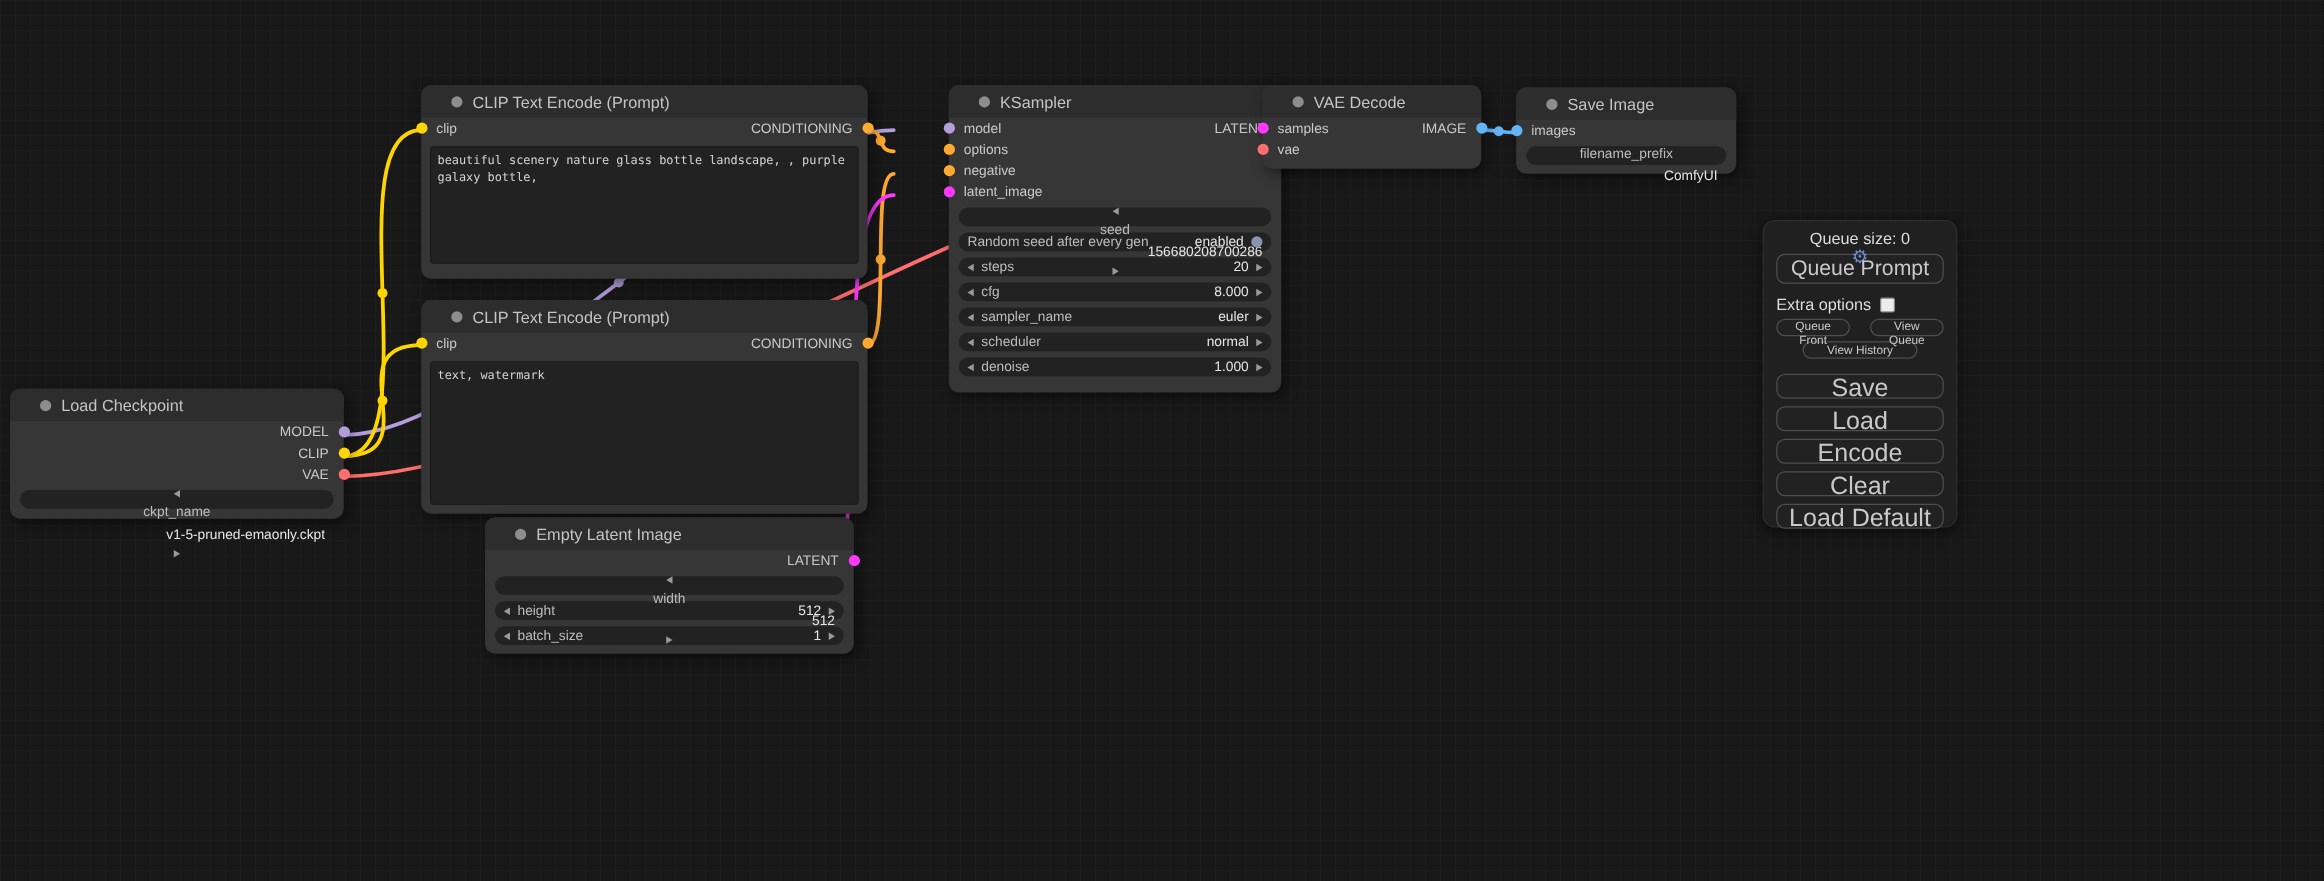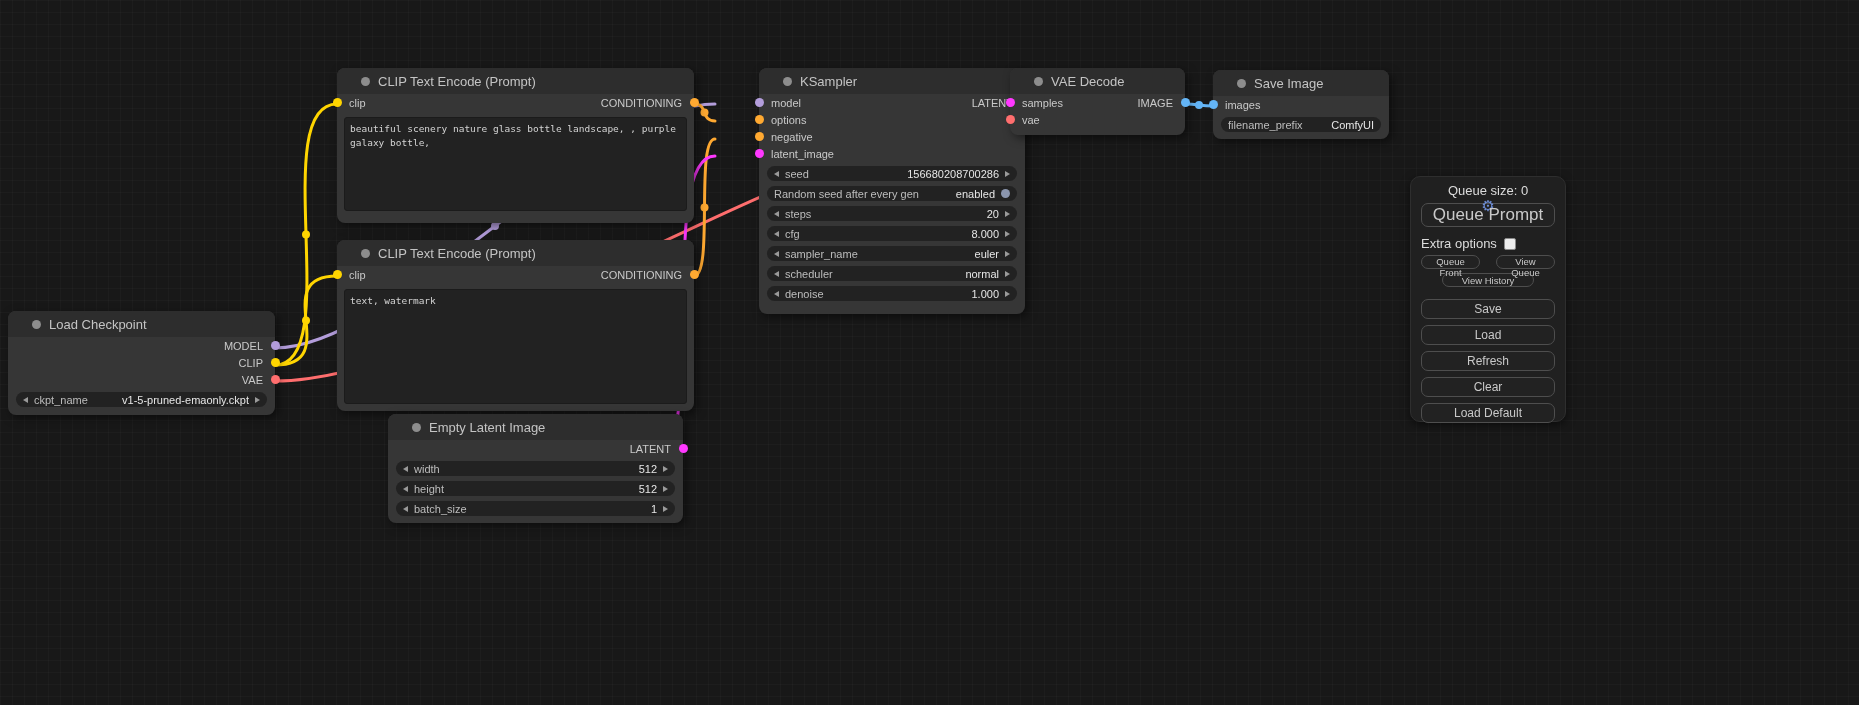--- a/index.html
+++ b/index.html
@@ -46,21 +46,21 @@
   .port.out { right:-4.5px; }
   .p-model { background:var(--c-model); }
   .p-clip { background:var(--c-clip); }
   .p-vae { background:var(--c-vae); }
   .p-cond { background:var(--c-conditioning); }
   .p-latent { background:var(--c-latent); }
   .p-image { background:var(--c-image); }
 
   .widget { height:15px; margin:0 8px 5px; padding:0 7px; display:flex; align-items:center;
             gap:6px; background:#222222; border-radius:8px; font-size:11px; }
-  .widget.first { margin-top:4px; }
+  .widget.first { margin-top:4px;flex-direction:column; }
   .wlabel { color:#bdbdbd; white-space:nowrap; }
   .wvalue { margin-left:auto; color:#e6e6e6; white-space:nowrap; }
   .tri-l { width:0; height:0; border-top:3.5px solid transparent; border-bottom:3.5px solid transparent;
            border-right:5px solid #9a9a9a; flex:0 0 auto; }
   .tri-r { width:0; height:0; border-top:3.5px solid transparent; border-bottom:3.5px solid transparent;
            border-left:5px solid #9a9a9a; flex:0 0 auto; }
   .knob { width:9px; height:9px; border-radius:50%; background:var(--c-toggle); flex:0 0 auto; }
 
   .prompt-box { margin:6px 7px 0; background:#222222; border:1px solid #1b1b1b; border-radius:3px;
                 padding:4px 5px; font-family:"DejaVu Sans Mono", monospace; font-size:9.5px;
@@ -82,21 +82,21 @@
   .menu button { display:block; width:100%; background:#222222; border:1px solid #4e4e4e;
                  border-radius:7px; color:#c9c9c9; font-family:"Liberation Sans", sans-serif;
                  cursor:pointer; }
   .btn-queue-prompt { height:24px; font-size:17px; margin-top:4px; }
   .extra-row { margin-top:9px; display:flex; align-items:center; gap:7px; }
   .extra-label { font-size:13px; color:#dcdcdc; }
   .checkbox { width:12px; height:12px; background:#ececec; border:1px solid #8a8a8a; border-radius:2px; }
   .small-row { margin-top:4px; display:flex; gap:16px; }
   .menu .btn-small { height:14px; font-size:9.5px; line-height:11px; border-radius:9px; padding:0 4px; flex:1; width:auto; }
   .menu .btn-history { display:block; width:92px; margin:4px auto 0; }
-  .menu .btn-big { height:20px; font-size:12px; margin-top:6px; }
+  .menu .btn-big { height:20px; font-size:20px; margin-top:6px; }
   .menu .btn-save { margin-top:12px; }
 </style>
 </head>
 <body>
 
 <div id="app">
 
   <svg class="wires" width="1859" height="705" viewBox="0 0 1859 705">
     <path class="wire w-model" d="M 275 348 C 395 348, 595 104, 715 104"></path>
     <path class="wire w-clip" d="M 275 365 C 345 365, 267 104, 337 104"></path>
@@ -343,18 +343,18 @@
       <span class="extra-label">Extra options</span>
       <span class="checkbox"></span>
     </div>
     <div class="small-row">
       <button class="btn-small">Queue Front</button>
       <button class="btn-small">View Queue</button>
     </div>
     <button class="btn-small btn-history">View History</button>
     <button class="btn-big btn-save">Save</button>
     <button class="btn-big">Load</button>
-    <button class="btn-big">Refresh</button>
+    <button class="btn-big">Encode</button>
     <button class="btn-big">Clear</button>
     <button class="btn-big">Load Default</button>
   </div>
 
 </div>
 
 </body></html>

